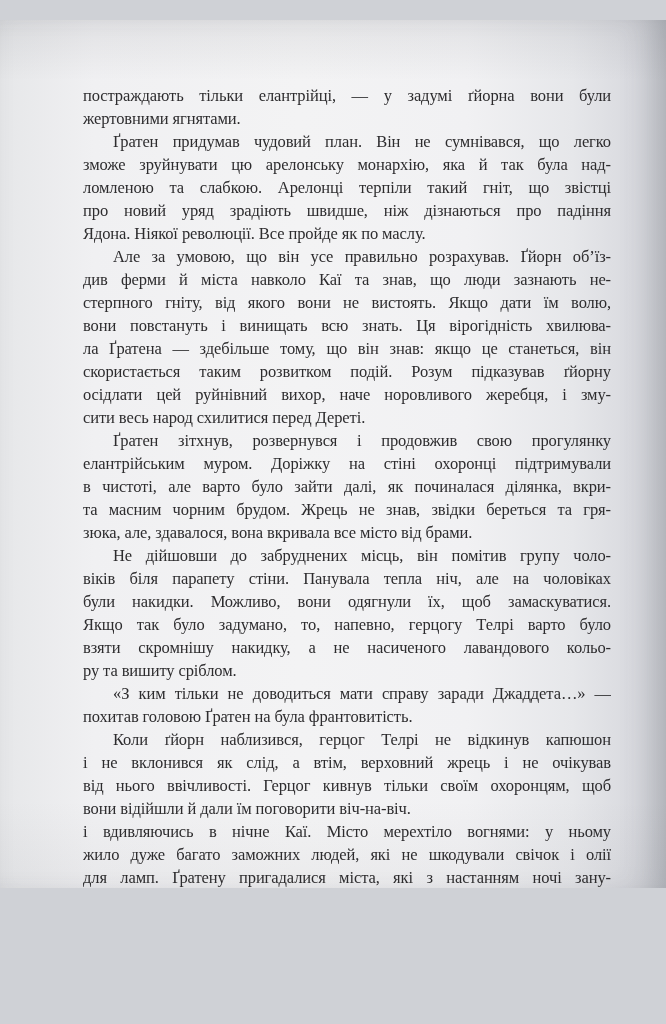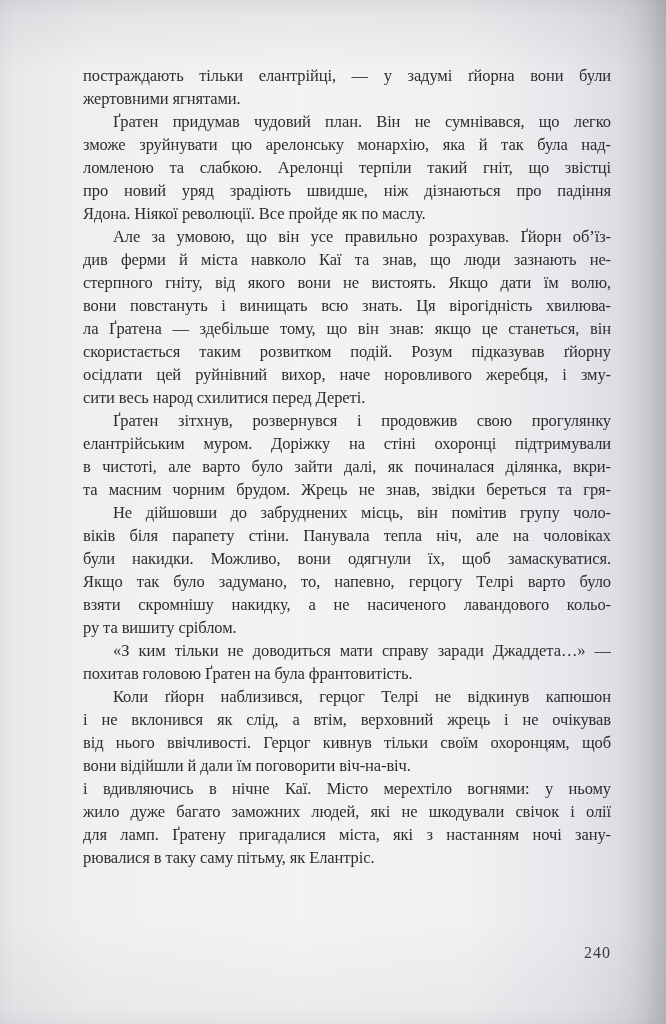--- a/index.html
+++ b/index.html
@@ -3,34 +3,35 @@
 <meta charset="utf-8">
 <style>
   html, body {
     margin: 0;
     padding: 0;
     background: #cfd1d6;
   }
   .page {
     position: relative;
     width: 666px;
-    height: 1024px;
+    height: 868px;
     overflow: hidden;
     font-family: "Liberation Serif", "DejaVu Serif", serif;
     
     background:
       linear-gradient(to bottom, rgba(90,92,100,0.10) 0%, rgba(90,92,100,0.0) 7%, rgba(90,92,100,0.0) 90%, rgba(90,92,100,0.06) 100%),
       linear-gradient(to right,
         #e6e7e9 0%,
         #f0f0f2 14%,
         #f3f3f4 45%,
         #f1f1f3 70%,
         #e6e7ea 86%,
         #d9dadf 95%,
         #d2d4d9 100%);
+    margin-top: 20px;
   }
   .page::after {
     
     content: "";
     position: absolute;
     inset: 0;
     pointer-events: none;
     box-shadow:
       inset -30px 0 34px -20px rgba(70,72,82,0.30),
       inset 10px 0 24px -18px rgba(70,72,82,0.10);
@@ -97,20 +98,21 @@
         <div class="line">ла Ґратена — здебільше тому, що він знав: якщо це станеться, він</div>
         <div class="line">скористається таким розвитком подій. Розум підказував ґйорну</div>
         <div class="line">осідлати цей руйнівний вихор, наче норовливого жеребця, і зму-</div>
         <div class="line last">сити весь народ схилитися перед Дереті.</div>
       </div>
       <div class="paragraph">
         <div class="line indent">Ґратен зітхнув, розвернувся і продовжив свою прогулянку</div>
         <div class="line">елантрійським муром. Доріжку на стіні охоронці підтримували</div>
         <div class="line">в чистоті, але варто було зайти далі, як починалася ділянка, вкри-</div>
         <div class="line">та масним чорним брудом. Жрець не знав, звідки береться та гря-</div>
+        <div class="line last">зюка, але, здавалося, вона вкривала все місто від брами.</div>
       </div>
       <div class="paragraph">
         <div class="line indent">Не дійшовши до забруднених місць, він помітив групу чоло-</div>
         <div class="line">віків біля парапету стіни. Панувала тепла ніч, але на чоловіках</div>
         <div class="line">були накидки. Можливо, вони одягнули їх, щоб замаскуватися.</div>
         <div class="line">Якщо так було задумано, то, напевно, герцогу Телрі варто було</div>
         <div class="line">взяти скромнішу накидку, а не насиченого лавандового кольо-</div>
         <div class="line last">ру та вишиту сріблом.</div>
       </div>
       <div class="paragraph">

